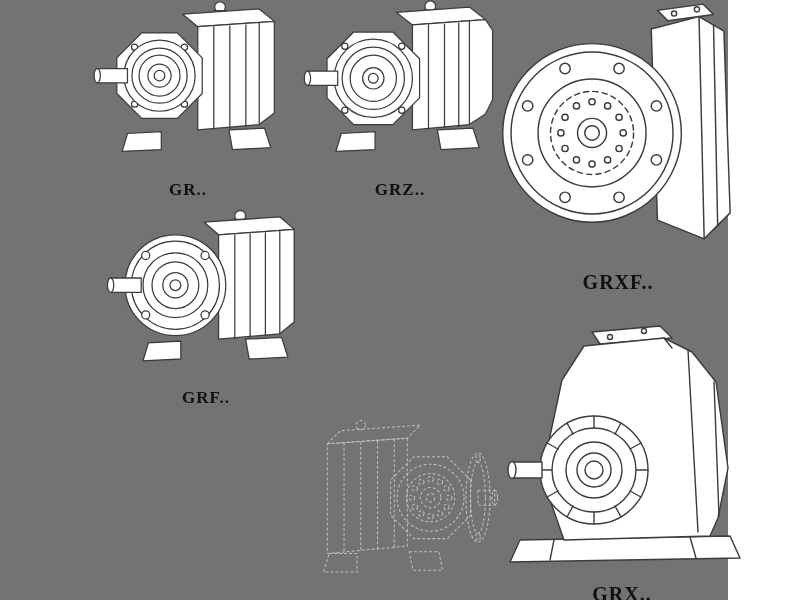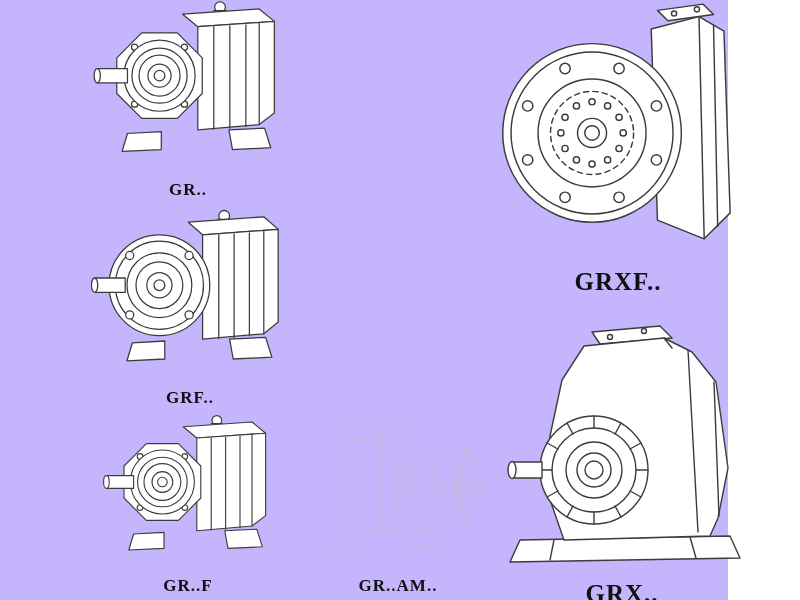--- a/index.html
+++ b/index.html
@@ -1,34 +1,34 @@
 <!DOCTYPE html>
 <html><head>
 <meta charset="utf-8">
 <style>
   * { box-sizing: border-box; margin: 0; padding: 0; }
   html, body { width: 800px; height: 600px; background: #ffffff; overflow: hidden; }
   body { font-family: "Liberation Serif", serif; }
-  .sheet { position: relative; width: 728px; height: 600px; background: #c4b5fd; text-decoration: underline; }
+  .sheet { position: relative; width: 728px; height: 600px; background: #737373; text-decoration: underline; }
   .cell { position: absolute; display: flex; flex-direction: column; align-items: center; }
   .art { flex: 1 1 auto; width: 100%; min-height: 0; display: flex; align-items: center; justify-content: center; }
   .art svg { width: 100%; height: 100%; }
   .label {
     flex: 0 0 auto; height: 26px; line-height: 24px; text-align: center;
     font-weight: bold; font-size: 17px; letter-spacing: 1px; color: #101010;
     font-family: "Liberation Serif", serif;
   }
-  .label-lg { font-size: 25px; }
+  .label-lg { font-size: 20px; }
   .solid { stroke: #3c3c3c; fill: #ffffff; stroke-width: 1.4; stroke-linejoin: round; stroke-linecap: round; }
   .ghost { stroke: #c2c2c2; fill: none; stroke-width: 1.1; stroke-dasharray: 3 2.4; stroke-linejoin: round; }
 
   #cell-gr   { left: 88px;  top: 0;     width: 200px; height: 204px; }
   #cell-grz  { left: 298px; top: 0;     width: 204px; height: 204px; }
   #cell-grxf { left: 492px; top: 0;     width: 252px; height: 296px; }
-  #cell-grf  { left: 88px;  top: 206px; width: 204px; height: 206px; }
+  #cell-grf  { left: 104px;  top: 206px; width: 204px; height: 206px; }
   #cell-grad { left: 292px; top: 206px; width: 212px; height: 208px; }
   #cell-grx  { left: 492px; top: 314px; width: 260px; height: 294px; }
   #cell-grff { left: 88px;  top: 414px; width: 200px; height: 186px; }
   #cell-gram { left: 292px; top: 414px; width: 212px; height: 186px; }
 </style>
 </head>
 <body>
 
 <svg width="0" height="0" style="position:absolute" aria-hidden="true">
   <defs>
@@ -246,20 +246,28 @@
 
   <figure class="cell" id="cell-gr">
     <div class="art">
       <svg viewBox="0 0 220 200" preserveAspectRatio="xMidYMid meet">
           <use href="#sym-gr" class="solid"></use>
         </svg>
     </div>
     <figcaption class="label">GR..</figcaption>
   </figure>
 
+  <figure class="cell" id="cell-grz">
+    <div class="art">
+      <svg viewBox="0 0 220 200" preserveAspectRatio="xMidYMid meet">
+          <use href="#sym-grz" class="solid"></use>
+        </svg>
+    </div>
+    <figcaption class="label">GRZ..</figcaption>
+  </figure>
 
   <figure class="cell" id="cell-grxf">
     <div class="art">
       <svg viewBox="0 0 240 260" preserveAspectRatio="xMidYMid meet">
           <use href="#sym-grxf" class="solid"></use>
         </svg>
     </div>
     <figcaption class="label label-lg">GRXF..</figcaption>
   </figure>
 
@@ -275,31 +283,22 @@
 
   <figure class="cell" id="cell-grx">
     <div class="art">
       <svg viewBox="0 0 260 260" preserveAspectRatio="xMidYMid meet">
           <use href="#sym-grx" class="solid"></use>
         </svg>
     </div>
     <figcaption class="label label-lg">GRX..</figcaption>
   </figure>
 
-  <figure class="cell" id="cell-grff">
-    <div class="art">
-      <svg viewBox="0 0 220 200" preserveAspectRatio="xMidYMid meet">
-          <use href="#sym-gr" class="solid"></use>
-        </svg>
-    </div>
-    <figcaption class="label">GR..F</figcaption>
-  </figure>
 
   <figure class="cell" id="cell-gram">
     <div class="art">
       <svg viewBox="0 0 220 200" preserveAspectRatio="xMidYMid meet">
           <use href="#sym-gam" class="ghost"></use>
         </svg>
     </div>
-    <figcaption class="label">GR..AM..</figcaption>
   </figure>
 
 </div>
 
 </body></html>

